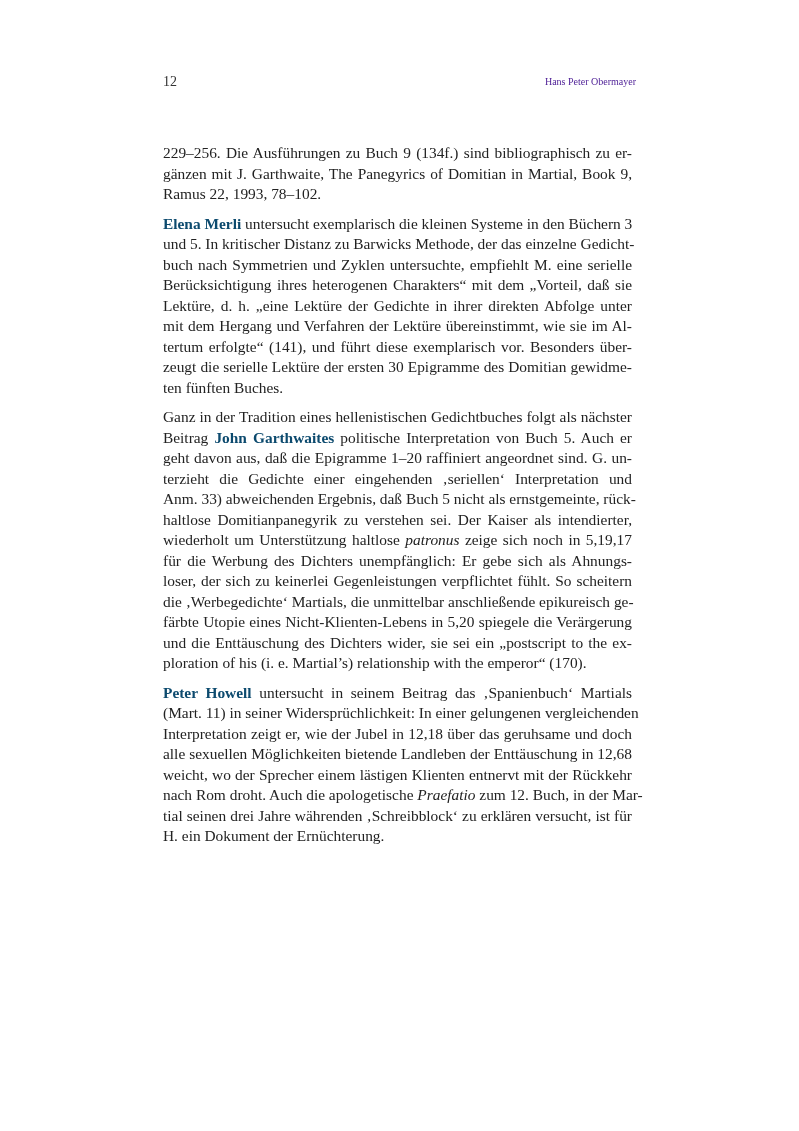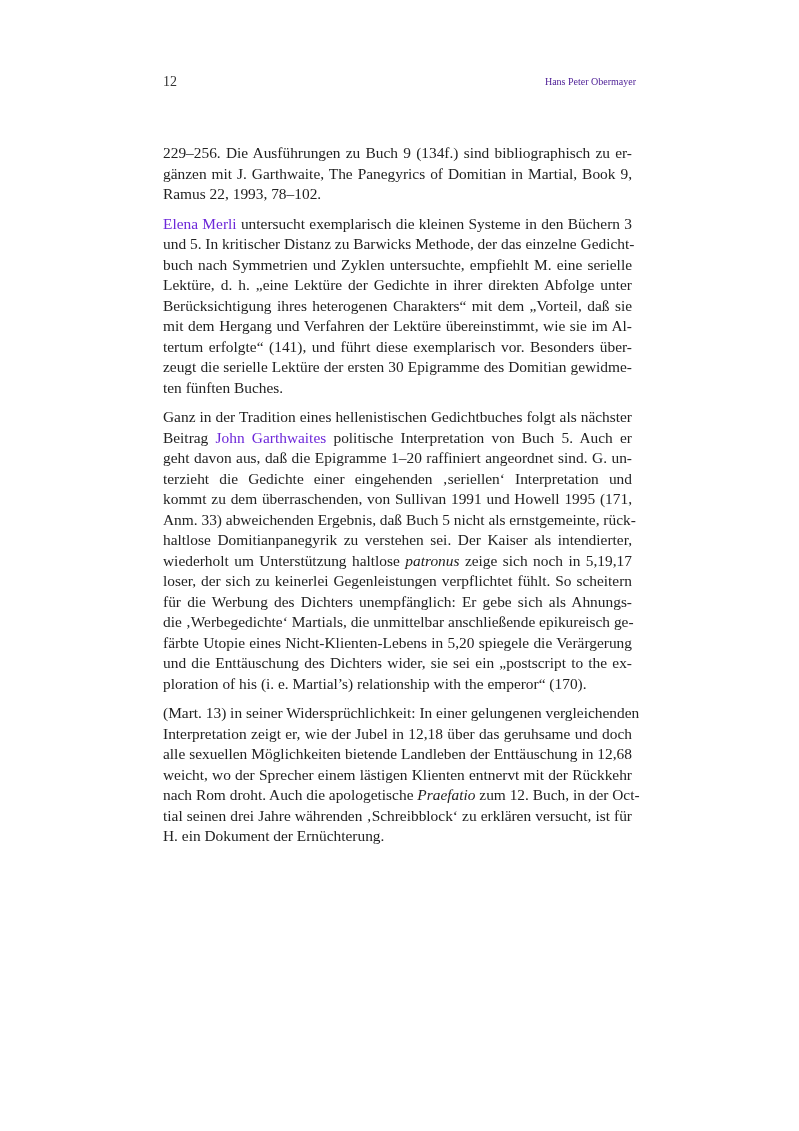--- a/index.html
+++ b/index.html
@@ -7,21 +7,21 @@
   .page { position: absolute; left: 0; top: 0; width: 799px; height: 1131px; background: #fff; padding-left: 18px; }
   .header { position: absolute; top: 74px; left: 163px; width: 473px; height: 20px;
     font-family: "Liberation Serif", "DejaVu Serif", serif; color: #333; }
   .page-number { position: absolute; left: 0; top: 0; font-size: 14px; }
   .running-head { position: absolute; left: 0; width: 100%; top: 2px; text-align: right; font-size: 10px; color: #4c1d95; }
   .body-text { position: absolute; left: 163px; top: 143px; width: 473px;
     font-family: "Liberation Serif", "DejaVu Serif", serif; font-size: 15.4px; line-height: 20.5px; color: #222; }
   .para { margin: 0 4px 9px 0; }
   .line { display: block; text-align: justify; text-align-last: justify; white-space: nowrap; height: 20.5px; overflow: visible; }
   .line.last { text-align-last: left; }
-  b { font-weight: normal; color: #6d28d9; }
+  b { font-weight: bold; color: #0c4a6e; }
   i { font-style: italic; }
 </style>
 </head>
 <body>
 
 <div class="page">
 
   <div class="header">
     <span class="page-number">12</span>
     <span class="running-head">Hans Peter Obermayer</span>
@@ -32,49 +32,49 @@
     <p class="para">
       <span class="line"><span>229–256. Die Ausführungen zu Buch 9 (134f.) sind bibliographisch zu er-</span></span>
       <span class="line"><span>gänzen mit J. Garthwaite, The Panegyrics of Domitian in Martial, Book 9,</span></span>
       <span class="line last"><span>Ramus 22, 1993, 78–102.</span></span>
     </p>
 
     <p class="para">
       <span class="line"><b>Elena Merli</b><span> untersucht exemplarisch die kleinen Systeme in den Büchern 3</span></span>
       <span class="line"><span>und 5. In kritischer Distanz zu Barwicks Methode, der das einzelne Gedicht-</span></span>
       <span class="line"><span>buch nach Symmetrien und Zyklen untersuchte, empfiehlt M. eine serielle</span></span>
+      <span class="line"><span>Berücksichtigung ihres heterogenen Charakters“ mit dem „Vorteil, daß sie</span></span>
       <span class="line"><span>Lektüre, d. h. „eine Lektüre der Gedichte in ihrer direkten Abfolge unter</span></span>
-      <span class="line"><span>Berücksichtigung ihres heterogenen Charakters“ mit dem „Vorteil, daß sie</span></span>
       <span class="line"><span>mit dem Hergang und Verfahren der Lektüre übereinstimmt, wie sie im Al-</span></span>
       <span class="line"><span>tertum erfolgte“ (141), und führt diese exemplarisch vor. Besonders über-</span></span>
       <span class="line"><span>zeugt die serielle Lektüre der ersten 30 Epigramme des Domitian gewidme-</span></span>
       <span class="line last"><span>ten fünften Buches.</span></span>
     </p>
 
     <p class="para">
       <span class="line"><span>Ganz in der Tradition eines hellenistischen Gedichtbuches folgt als nächster</span></span>
       <span class="line"><span>Beitrag </span><b>John Garthwaites</b><span> politische Interpretation von Buch 5. Auch er</span></span>
       <span class="line"><span>geht davon aus, daß die Epigramme 1–20 raffiniert angeordnet sind. G. un-</span></span>
       <span class="line"><span>terzieht die Gedichte einer eingehenden ‚seriellen‘ Interpretation und</span></span>
-      <span class="line"><span>kommt zu dem überraschenden, von Sullivan 1991 und Howell 1995 (171,</span></span>
       <span class="line"><span>Anm. 33) abweichenden Ergebnis, daß Buch 5 nicht als ernstgemeinte, rück-</span></span>
       <span class="line"><span>haltlose Domitianpanegyrik zu verstehen sei. Der Kaiser als intendierter,</span></span>
       <span class="line"><span>wiederholt um Unterstützung haltlose </span><i>patronus</i><span> zeige sich noch in 5,19,17</span></span>
+      <span class="line"><span>für die Werbung des Dichters unempfänglich: Er gebe sich als Ahnungs-</span></span>
       <span class="line"><span>loser, der sich zu keinerlei Gegenleistungen verpflichtet fühlt. So scheitern</span></span>
-      <span class="line"><span>für die Werbung des Dichters unempfänglich: Er gebe sich als Ahnungs-</span></span>
       <span class="line"><span>die ‚Werbegedichte‘ Martials, die unmittelbar anschließende epikureisch ge-</span></span>
       <span class="line"><span>färbte Utopie eines Nicht-Klienten-Lebens in 5,20 spiegele die Verärgerung</span></span>
       <span class="line"><span>und die Enttäuschung des Dichters wider, sie sei ein „postscript to the ex-</span></span>
       <span class="line last"><span>ploration of his (i. e. Martial’s) relationship with the emperor“ (170).</span></span>
     </p>
 
     <p class="para">
-      <span class="line"><span>(Mart. 13) in seiner Widersprüchlichkeit: In einer gelungenen vergleichenden</span></span>
+      <span class="line"><b>Peter Howell</b><span> untersucht in seinem Beitrag das ‚Spanienbuch‘ Martials</span></span>
+      <span class="line"><span>(Mart. 11) in seiner Widersprüchlichkeit: In einer gelungenen vergleichenden</span></span>
       <span class="line"><span>Interpretation zeigt er, wie der Jubel in 12,18 über das geruhsame und doch</span></span>
       <span class="line"><span>alle sexuellen Möglichkeiten bietende Landleben der Enttäuschung in 12,68</span></span>
       <span class="line"><span>weicht, wo der Sprecher einem lästigen Klienten entnervt mit der Rückkehr</span></span>
-      <span class="line"><span>nach Rom droht. Auch die apologetische </span><i>Praefatio</i><span> zum 12. Buch, in der Oct-</span></span>
+      <span class="line"><span>nach Rom droht. Auch die apologetische </span><i>Praefatio</i><span> zum 12. Buch, in der Mar-</span></span>
       <span class="line"><span>tial seinen drei Jahre währenden ‚Schreibblock‘ zu erklären versucht, ist für</span></span>
       <span class="line last"><span>H. ein Dokument der Ernüchterung.</span></span>
     </p>
 
   </div>
 </div>
 
 </body></html>

